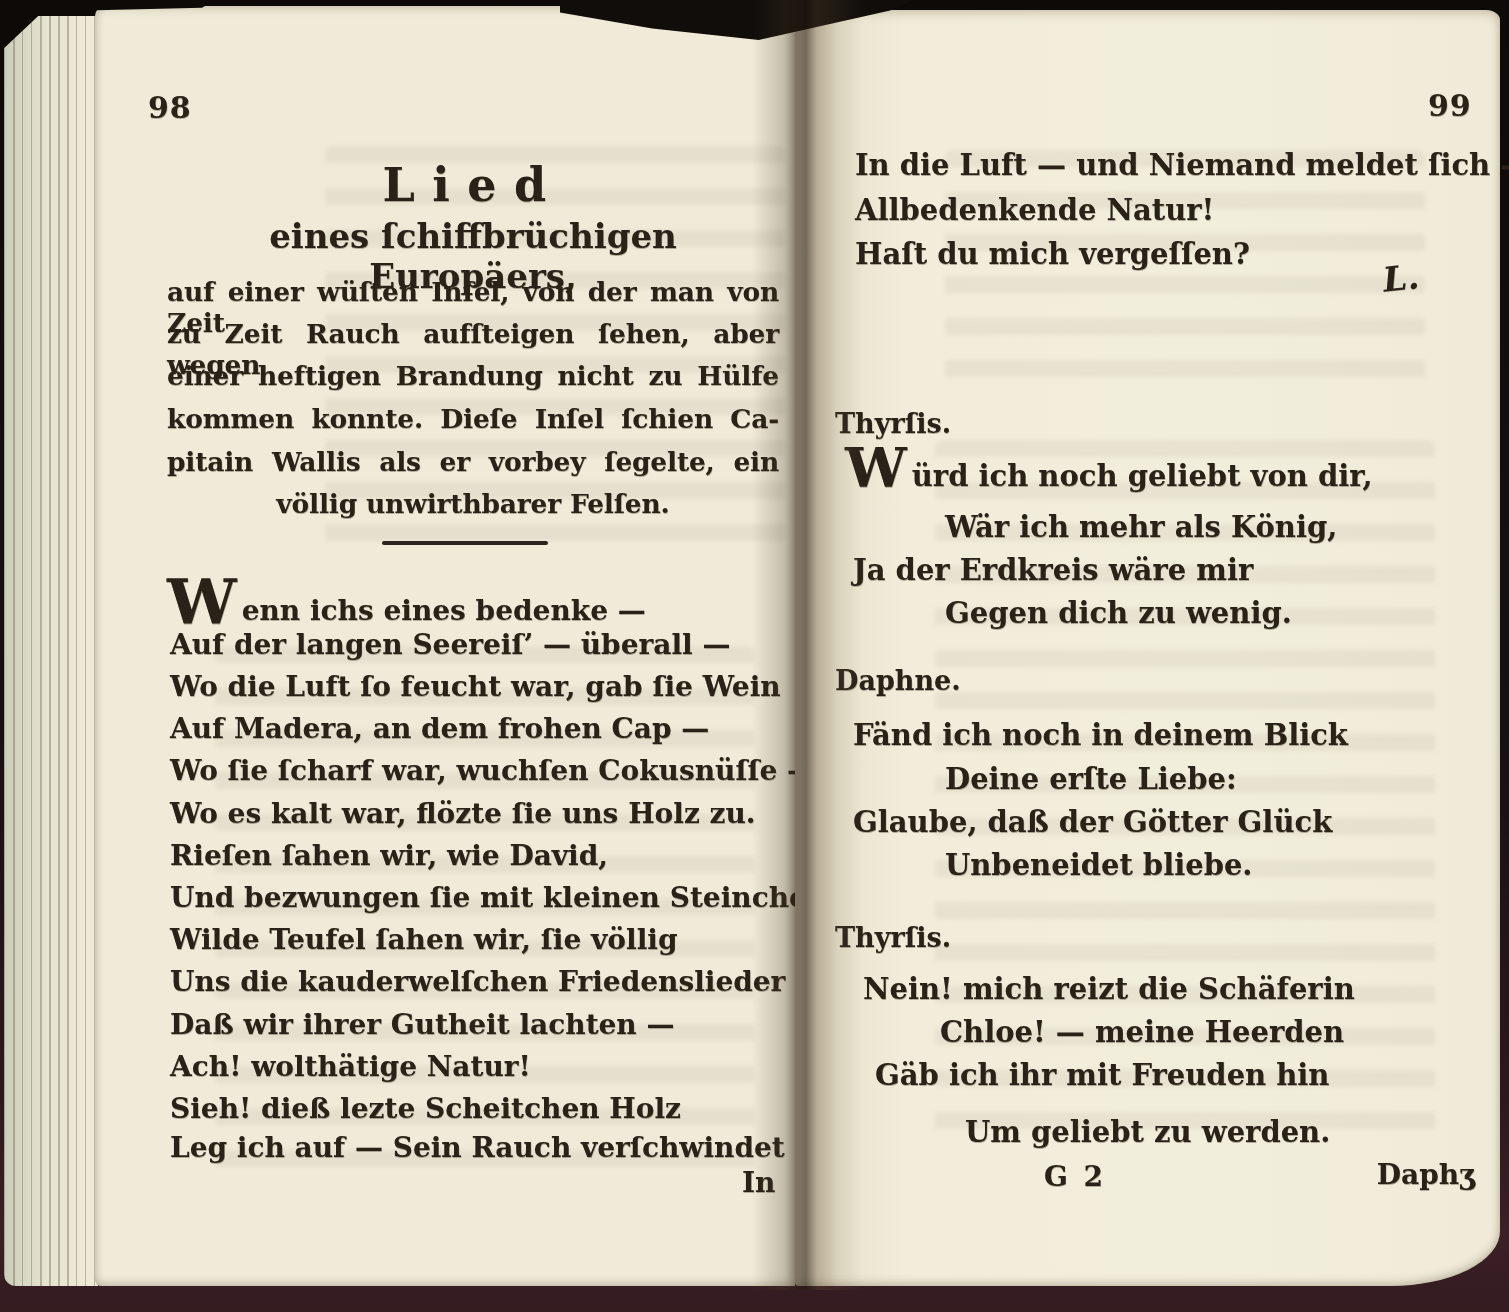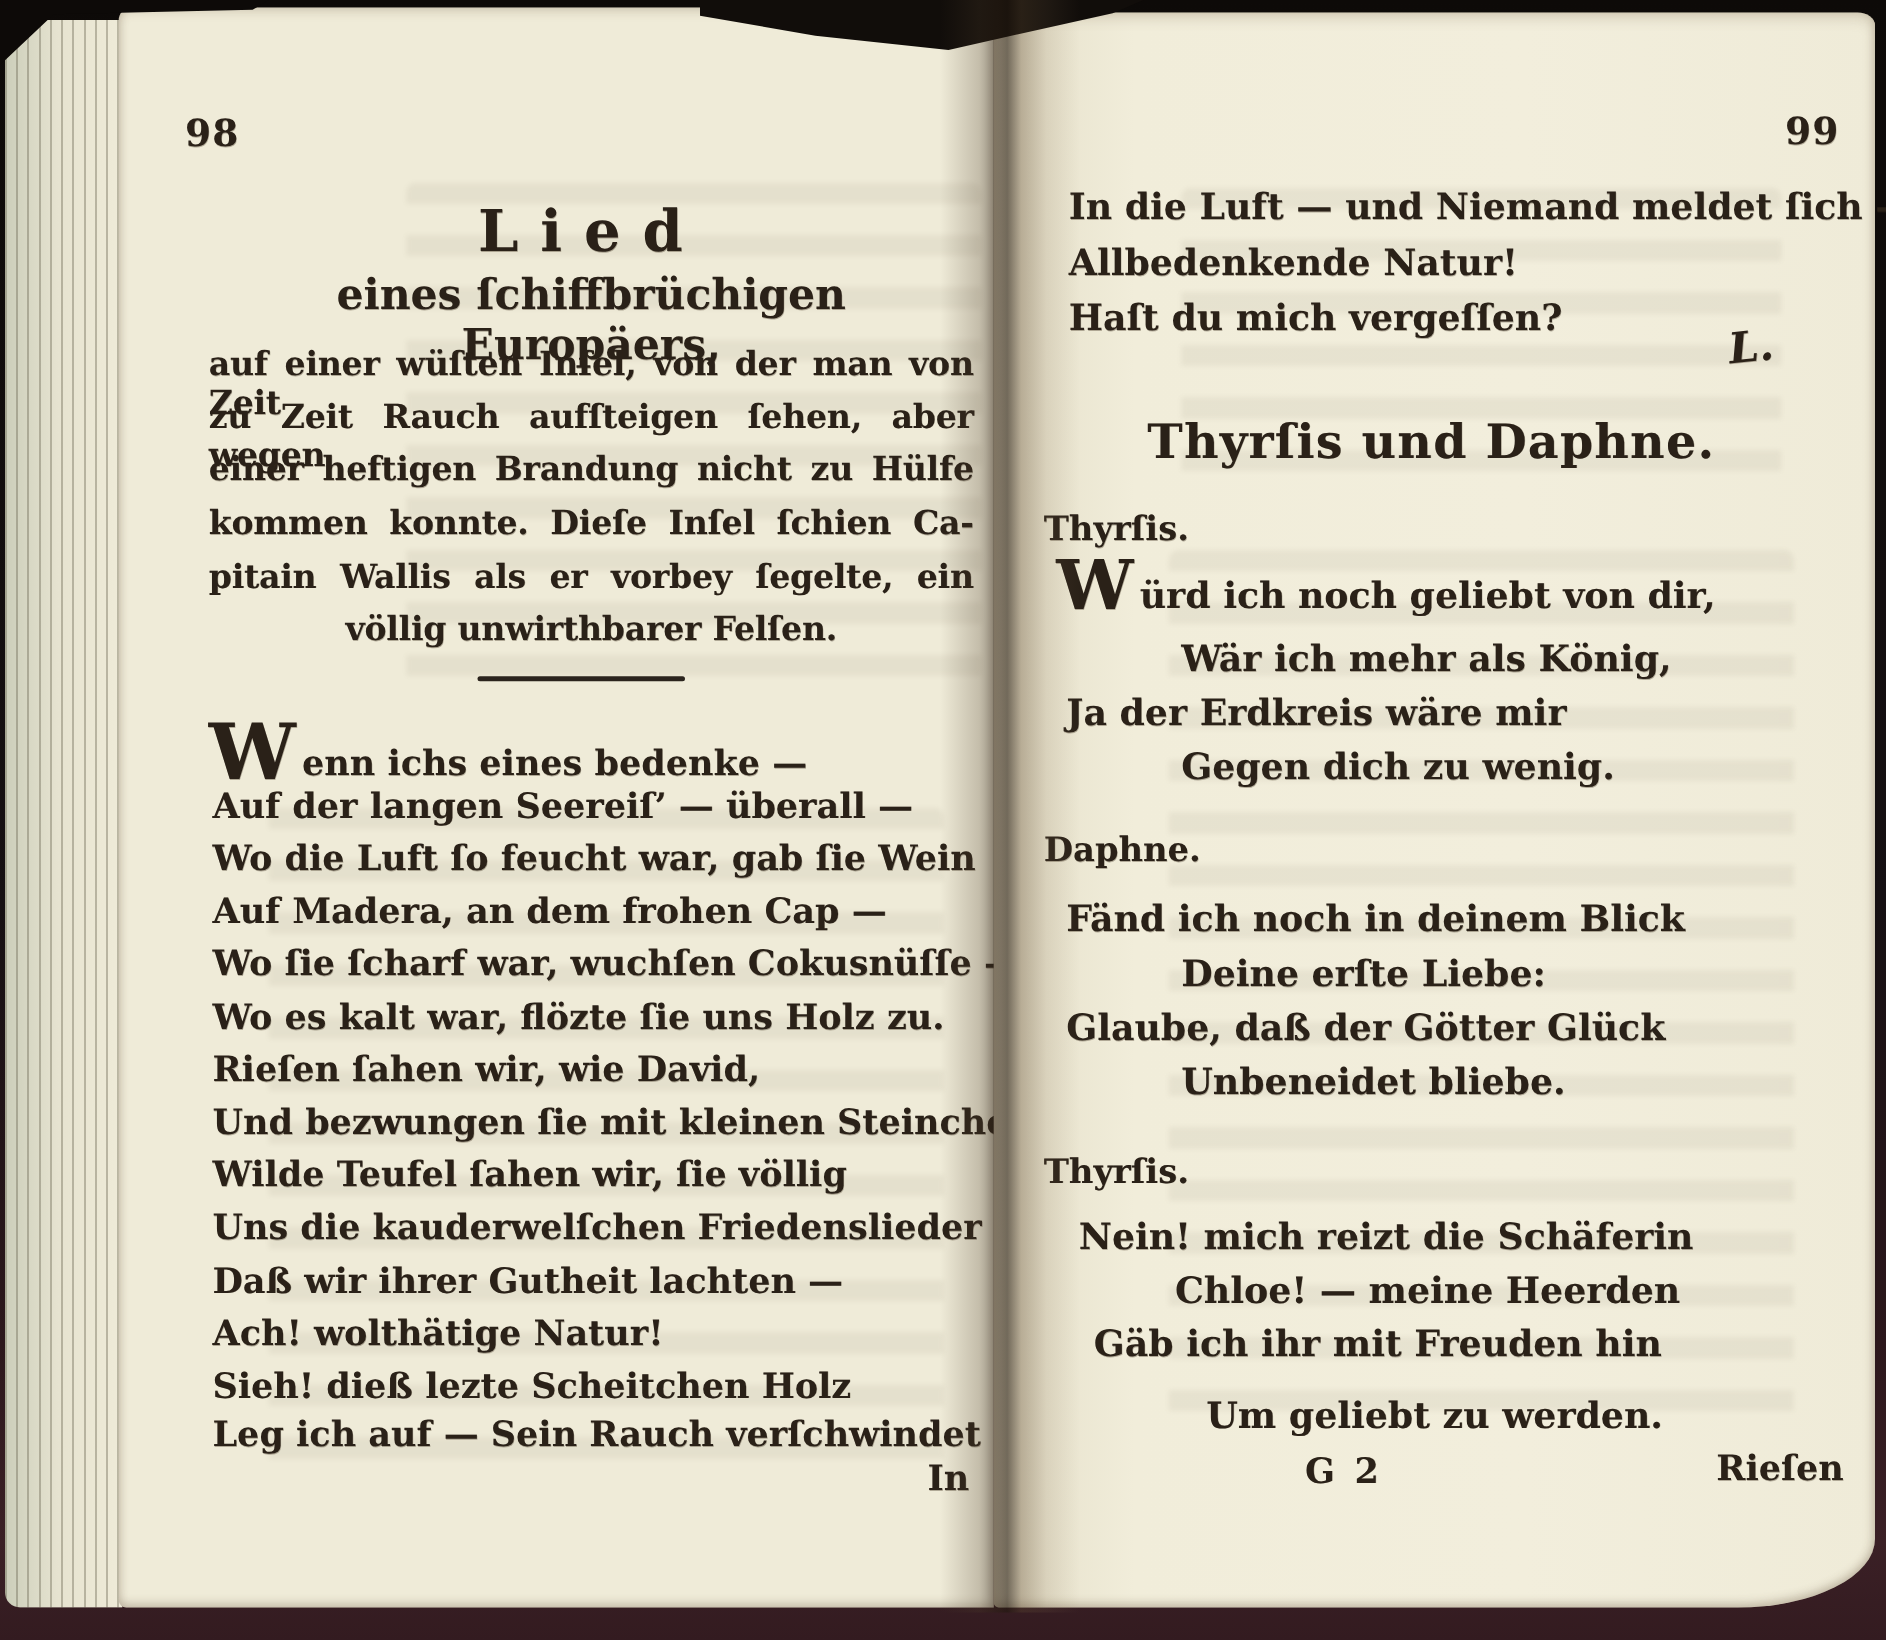--- a/index.html
+++ b/index.html
@@ -122,21 +122,20 @@
     <div class="ghost" style="left:140px;top:430px;width:500px;height:700px;"></div>
 
     <div class="abs ink pagenum" style="left:633px;top:78px;">99</div>
 
     <div class="abs ink verse line" style="left:60px;top:138px;">In die Luft — und Niemand meldet ſich — —</div>
     <div class="abs ink verse line" style="left:60px;top:183px;">Allbedenkende Natur!</div>
     <div class="abs ink verse line" style="left:60px;top:227px;">Haſt du mich vergeſſen?</div>
 
     <div class="abs ink authorinitial" style="left:588px;top:248px;">L.</div>
 
-    <div class="abs ink dialogtitle" style="left:40px;top:320px;">Thyrſis und Daphne.</div>
 
     <div class="abs ink speaker" style="left:40px;top:398px;">Thyrſis.</div>
 
     <div class="abs ink dropline" style="left:50px;top:432px;">
       <span class="dropcap small">W</span>
       <span class="droprest small line">ürd ich noch geliebt von dir,</span>
     </div>
     <div class="abs ink verse line" style="left:150px;top:500px;">Wär ich mehr als König,</div>
     <div class="abs ink verse line" style="left:58px;top:543px;">Ja der Erdkreis wäre mir</div>
     <div class="abs ink verse line" style="left:150px;top:586px;">Gegen dich zu wenig.</div>
@@ -149,19 +148,19 @@
     <div class="abs ink verse line" style="left:150px;top:838px;">Unbeneidet bliebe.</div>
 
     <div class="abs ink speaker" style="left:40px;top:912px;">Thyrſis.</div>
 
     <div class="abs ink verse line" style="left:145px;top:1005px;">Chloe! — meine Heerden</div>
     <div class="abs ink verse line" style="left:68px;top:962px;">Nein! mich reizt die Schäferin</div>
     <div class="abs ink verse line" style="left:80px;top:1048px;">Gäb ich ihr mit Freuden hin</div>
     <div class="abs ink verse line" style="left:170px;top:1091px;margin-top:14px;">Um geliebt zu werden.</div>
 
     <div class="abs ink sig" style="left:230px;top:1150px;">G 2</div>
-    <div class="abs ink catchword" style="left:555px;top:1148px;width:125px;text-align:right;">Rieſen</div>
+    <div class="abs ink catchword" style="left:555px;top:1148px;width:125px;text-align:right;">Daphʒ</div>
   </div>
 
   <div class="gutter-shadow"></div>
   <div class="top-shadow"></div>
   <div class="corner-shadow"></div>
 </div>
 
 </body></html>

